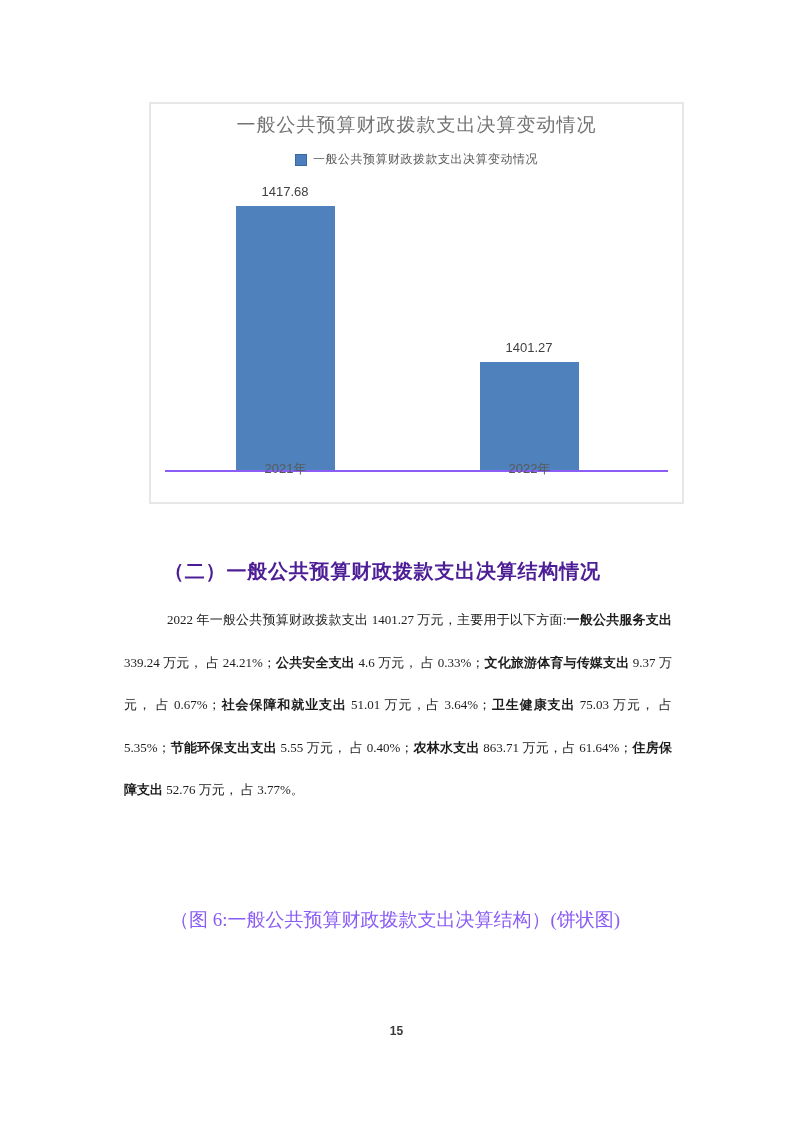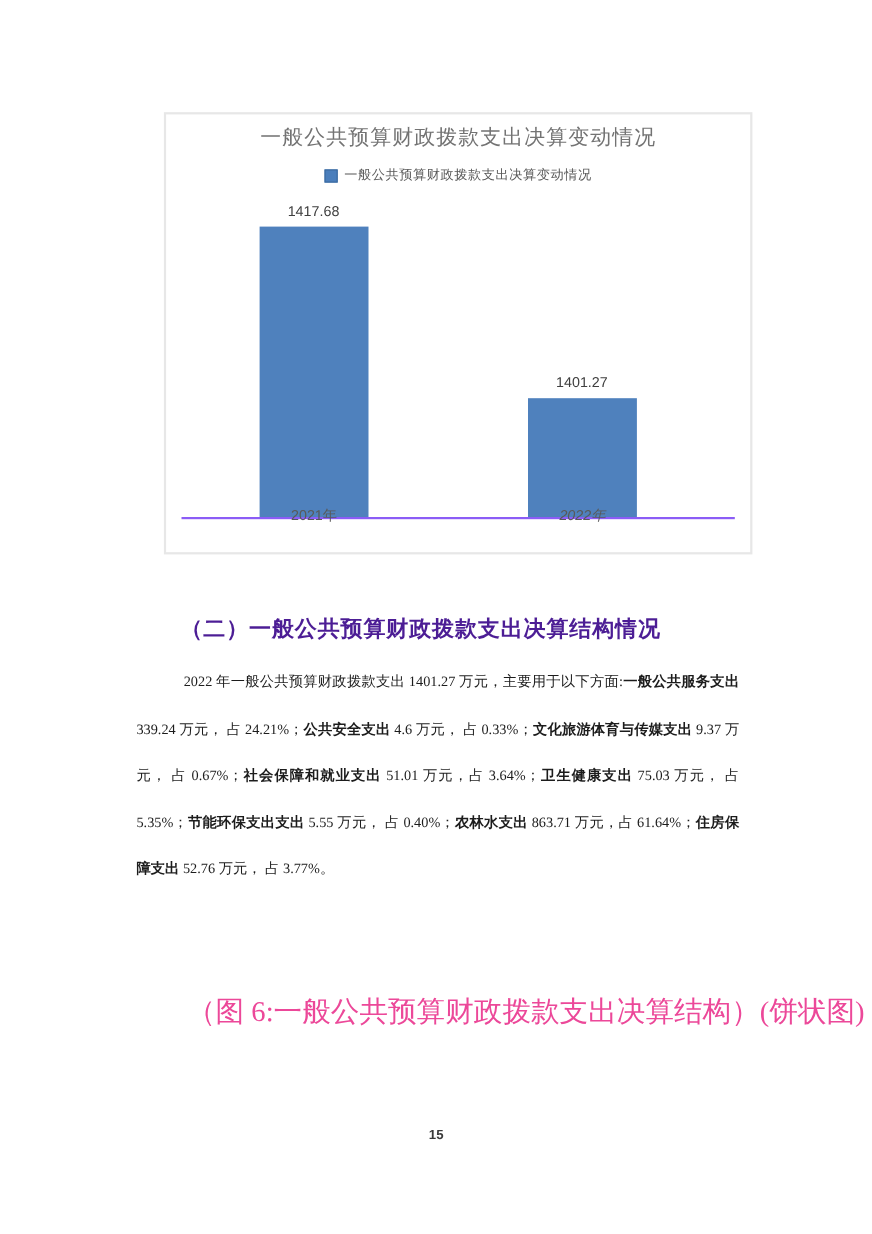--- a/index.html
+++ b/index.html
@@ -58,21 +58,21 @@
   }
   .bar-label[data-index="0"]{left:50px;}
   .bar-label[data-index="1"]{left:294px;text-align:center;}
   .cat-label{
     position:absolute;top:356px;width:99px;
     text-align:center;
     font-size:13px;color:#595959;
     white-space:nowrap;
   }
   .cat-label[data-index="0"]{left:71px;}
-  .cat-label[data-index="1"]{left:315px;font-style:italic;}
+  .cat-label[data-index="1"]{left:315px;}
 
   
   .section-heading{
     position:absolute;left:120px;top:558px;width:555px;
     font-family:"Liberation Sans","DejaVu Sans",sans-serif;
     font-weight:700;
     font-size:20px;letter-spacing:0.8px;
     color:#4c1d95;
     text-indent:44px;
     white-space:nowrap;
@@ -85,22 +85,22 @@
     text-justify:inter-character;
     color:#1c1c1c;
   }
   .body-paragraph .ind{display:inline-block;width:43px;}
   .seg-bold{
     font-family:"Liberation Sans","DejaVu Sans",sans-serif;
     font-weight:700;
   }
   .figure-caption{
     position:absolute;left:122px;top:899px;width:548px;
-    font-size:26px;line-height:42.5px;
-    color:#ec4899;
+    font-size:19px;line-height:42.5px;
+    color:#8b5cf6;
     text-indent:48px;
     white-space:nowrap;
   }
   .page-footer{
     position:absolute;left:0;right:0;top:1024px;
     text-align:center;
     font-family:"Liberation Sans","DejaVu Sans",sans-serif;
     font-size:12px;font-weight:600;color:#3a3a3a;
   }
 </style>

